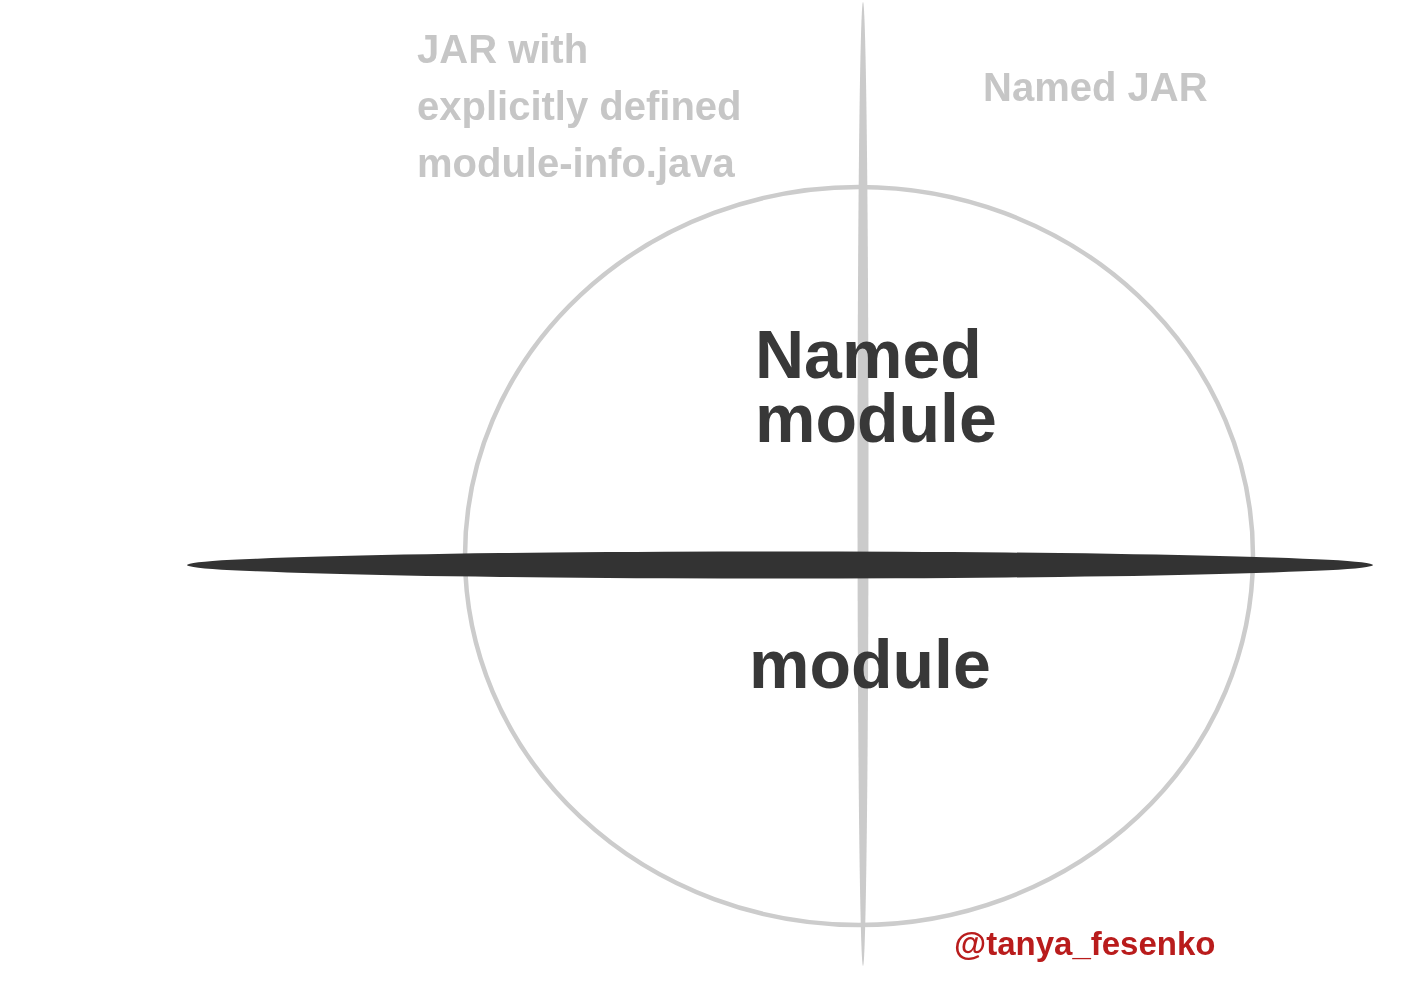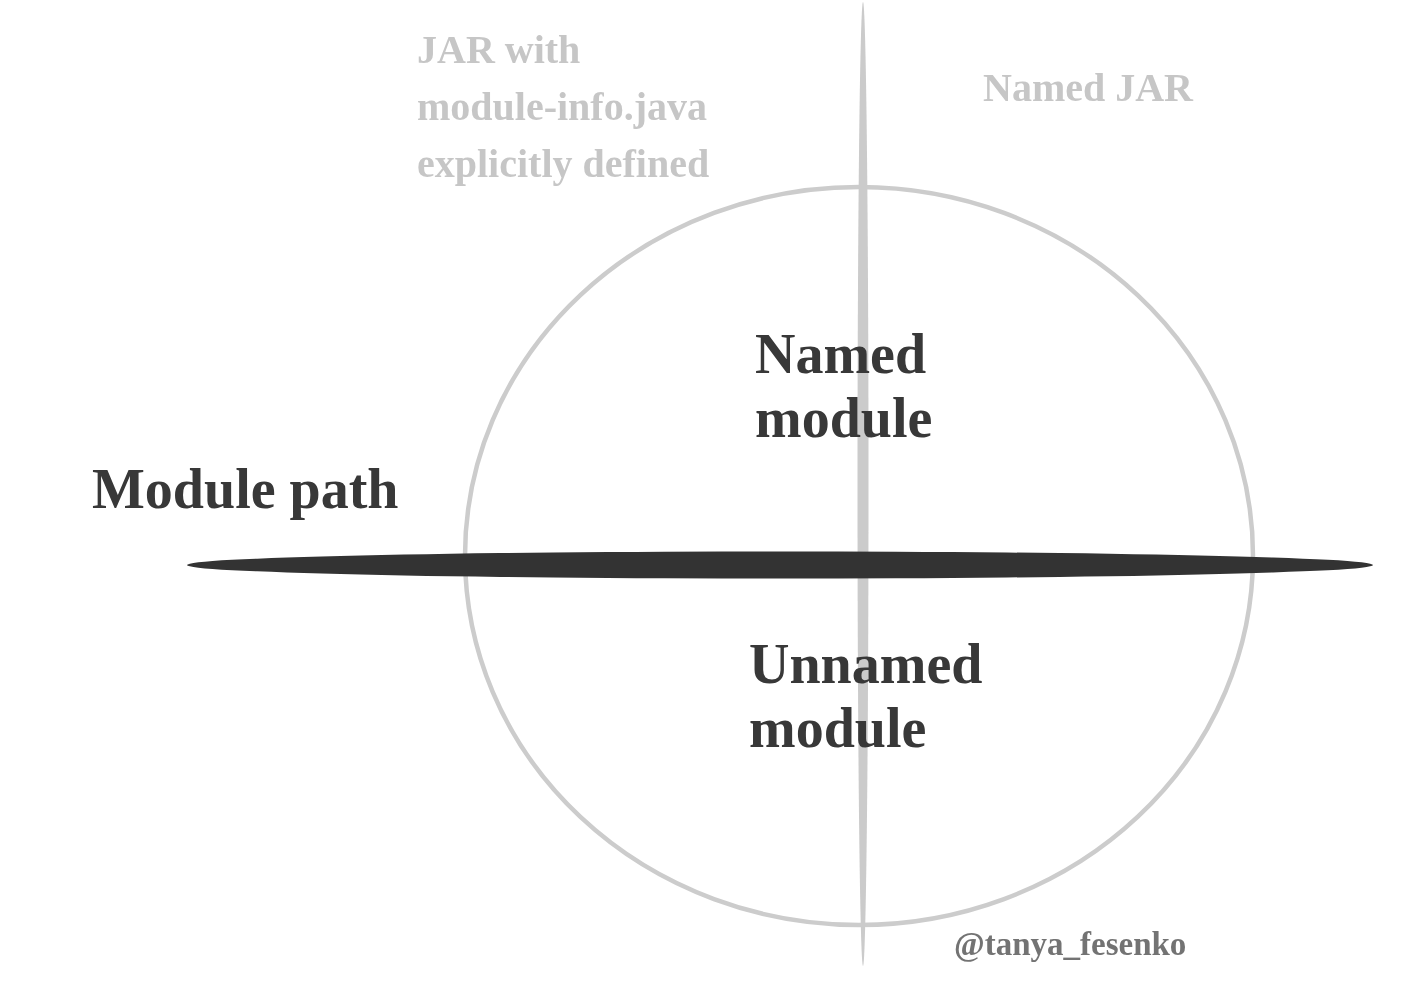--- a/index.html
+++ b/index.html
@@ -6,78 +6,76 @@
     margin: 0;
     padding: 0;
     background: #ffffff;
   }
   .stage {
     position: relative;
     width: 1414px;
     height: 982px;
     background: #ffffff;
     overflow: hidden;
-    font-family: Liberation Serif, serif;
+    font-family: Liberation Sans, sans-serif;
   }
   .layer-svg {
     position: absolute;
     left: 0;
     top: 0;
   }
   .label {
     position: absolute;
     font-weight: bold;
     white-space: nowrap;
   }
   .label.gray {
     color: #c6c6c6;
     font-size: 40px;
     line-height: 57px;
   }
   .label.dark {
     color: #383838;
-    font-size: 56px;
+    font-size: 68px;
     line-height: 64px;
   }
   .label.watermark {
-    color: #737373;
+    color: #b91c1c;
     font-size: 33px;
     line-height: 40px;
   }
 </style>
 </head>
 <body>
 
 <div class="stage">
 
   <svg class="layer-svg" width="1414" height="982" viewBox="0 0 1414 982">
 
     <ellipse cx="859" cy="556" rx="394" ry="369" fill="none" stroke-width="4.5" stroke="#cccccc"></ellipse>
 
     <ellipse cx="863" cy="484" rx="5.5" ry="482" fill="#cbcbcb"></ellipse>
 
     <ellipse cx="780" cy="565" rx="593" ry="13.5" fill="#333333"></ellipse>
   </svg>
 
   <div class="label gray" style="left:417px; top:21px;">
     <div>JAR with</div>
+    <div>explicitly defined</div>
     <div>module-info.java</div>
-    <div>explicitly defined</div>
   </div>
 
   <div class="label gray" style="left:983px; top:59px;">Named JAR</div>
 
   <div class="label dark" style="left:755px; top:322px;">
     <div>Named</div>
     <div>module</div>
   </div>
 
-  <div class="label dark" style="left:92px; top:457px;">Module path</div>
 
 
   <div class="label dark" style="left:749px; top:632px;">
-    <div>Unnamed</div>
     <div>module</div>
   </div>
 
   <div class="label watermark" style="left:954px; top:924px;">@tanya_fesenko</div>
 
 </div>
 
 </body></html>

